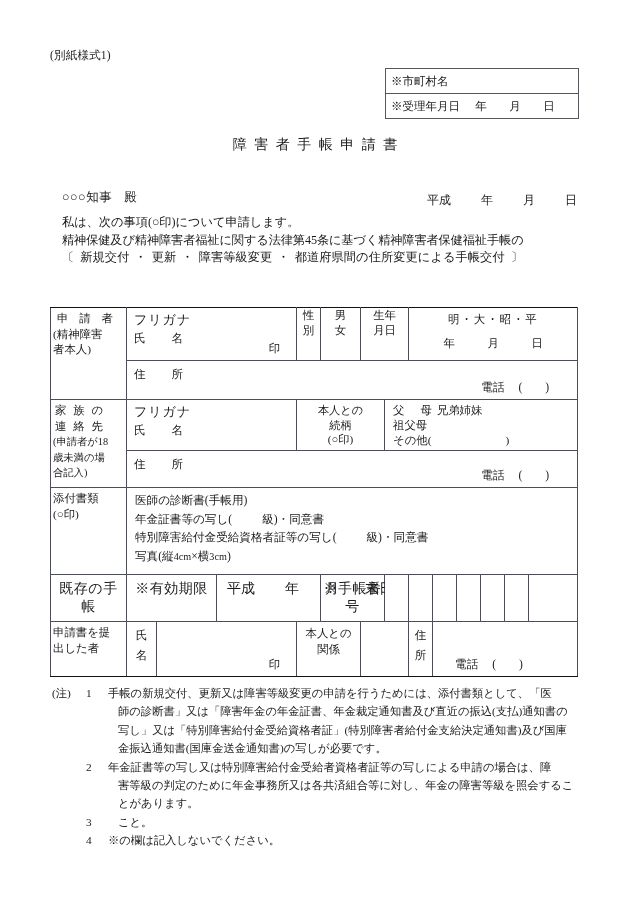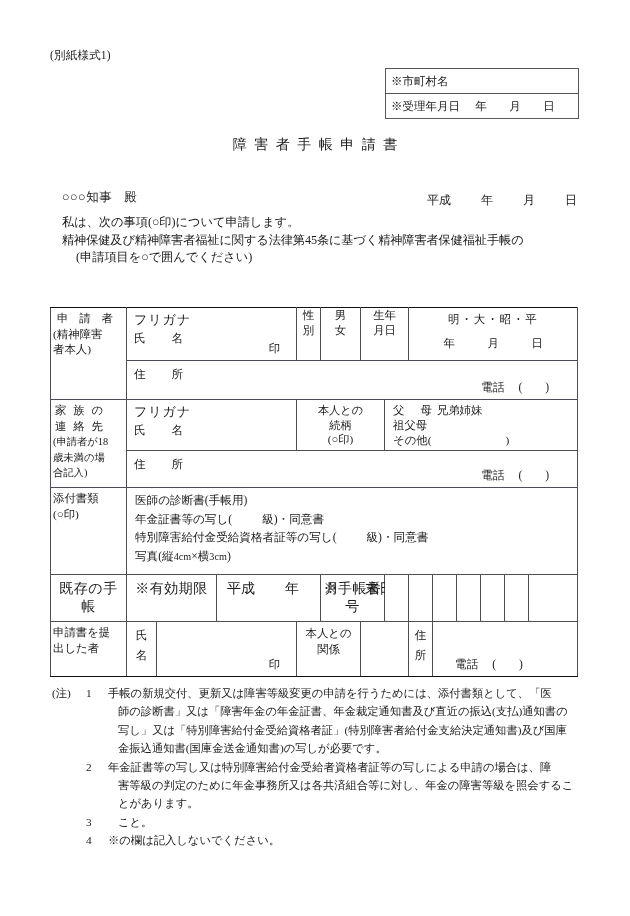--- a/index.html
+++ b/index.html
@@ -168,21 +168,23 @@
     <span>○○○知事</span><span class="hono">殿</span>
   </div>
 
   <div class="date-line">
     <span>平成</span><span class="gap"></span><span>年</span><span class="gap"></span><span>月</span><span class="gap"></span><span>日</span>
   </div>
 
   <div class="intro">
     <div>私は、次の事項(○印)について申請します。</div>
     <div class="l2">精神保健及び精神障害者福祉に関する法律第45条に基づく精神障害者保健福祉手帳の</div>
-    <div class="l4">(申請項目を○で囲んでください)</div>
+    <div class="l3">
+      <span>〔</span><span class="brk"></span><span>新規交付</span><span class="sep">・</span><span>更新</span><span class="sep">・</span><span>障害等級変更</span><span class="sep">・</span><span>都道府県間の住所変更による手帳交付</span><span class="brk"></span><span>〕</span>
+    </div>
   </div>
 
   <table class="tbl">
     <colgroup>
       <col style="width:76px">
       <col style="width:30px">
       <col style="width:60px">
       <col style="width:48px">
       <col style="width:32px">
       <col style="width:24px">

